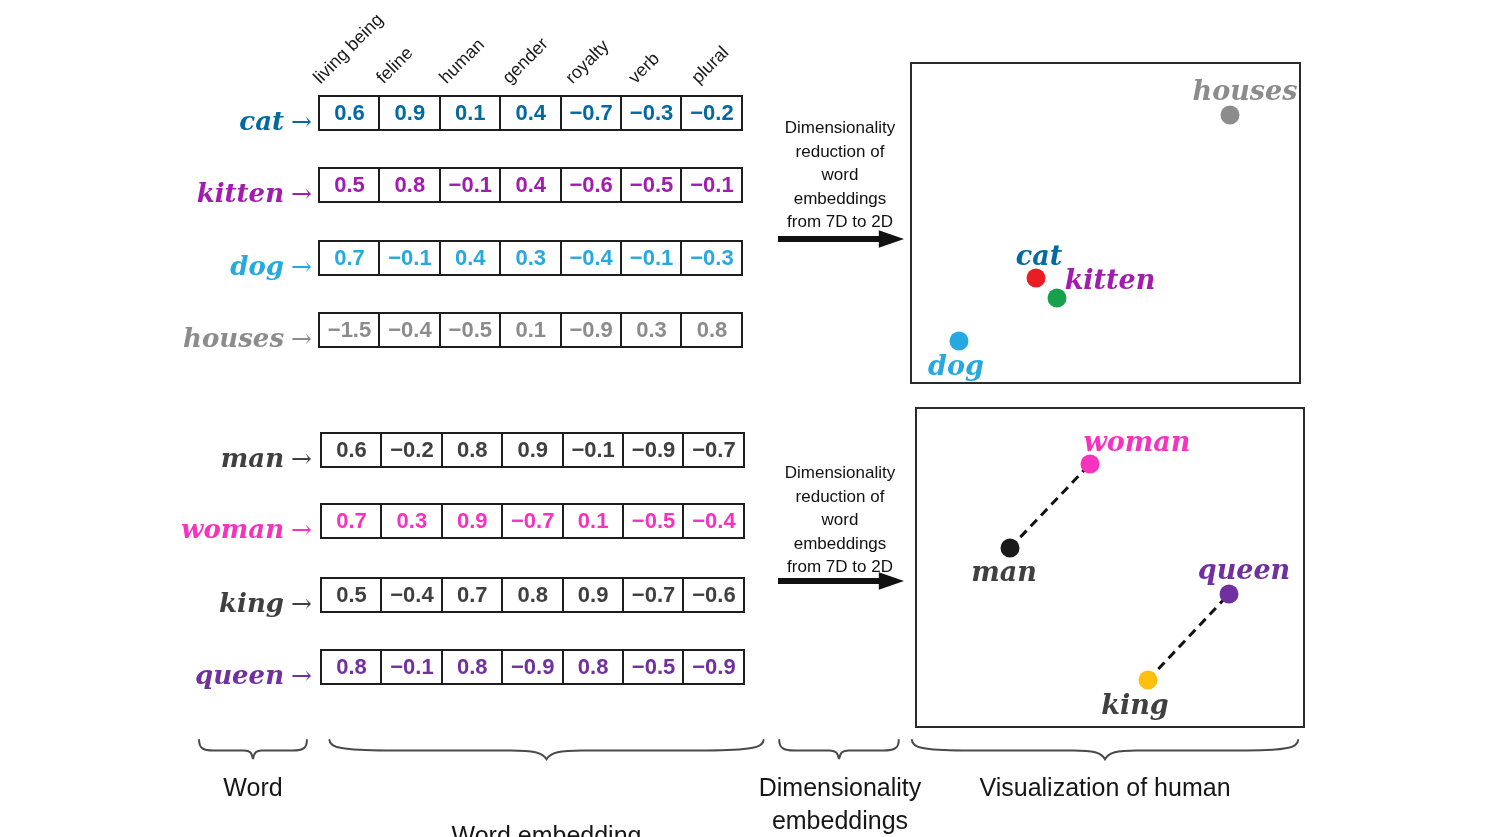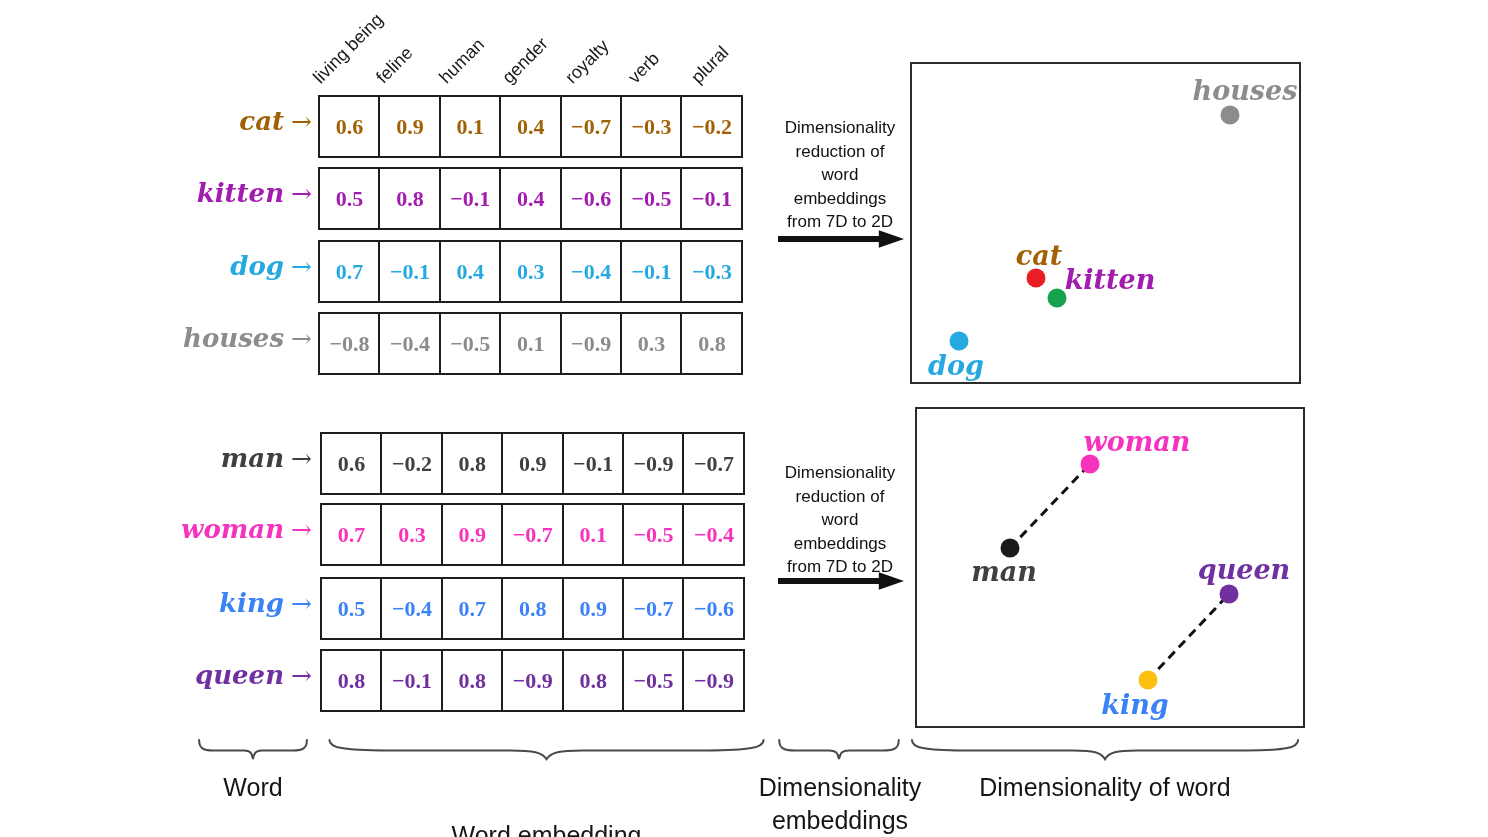--- a/index.html
+++ b/index.html
@@ -1,33 +1,33 @@
 <!DOCTYPE html>
 <html><head>
 <meta charset="utf-8">
 <style>
   html,body{margin:0;padding:0;background:#fff;}
   .canvas{position:relative;width:1488px;height:837px;background:#fff;overflow:hidden;
           font-family:"Liberation Sans",sans-serif;color:#1a1a1a;}
   
-  .c-cat{color:#a16207}.c-kitten{color:#a21caf}.c-dog{color:#26A9E0}.c-houses{color:#8C8C8C}
-  .c-man{color:#404040}.c-woman{color:#F633BE}.c-king{color:#3b82f6}.c-queen{color:#7030A0}
+  .c-cat{color:#0369a1}.c-kitten{color:#a21caf}.c-dog{color:#26A9E0}.c-houses{color:#8C8C8C}
+  .c-man{color:#404040}.c-woman{color:#F633BE}.c-king{color:#404040}.c-queen{color:#7030A0}
   .bg-cat{background:#EA1D25}.bg-kitten{background:#16A24D}.bg-dog{background:#26A9E0}.bg-houses{background:#8C8C8C}
   .bg-man{background:#1A1A1A}.bg-woman{background:#F633BE}.bg-king{background:#FEC00F}.bg-queen{background:#7030A0}
 
   .dim{position:absolute;top:66px;height:22px;line-height:22px;transform-origin:0 100%;
        transform:rotate(-45deg);font-size:18px;white-space:nowrap;color:#1a1a1a;}
   .word-label{position:absolute;left:130px;width:182px;height:52px;display:flex;align-items:center;
        justify-content:flex-end;font-family:"DejaVu Serif",serif;font-style:italic;font-weight:700;
        font-size:26px;white-space:nowrap;}
   .word-label .arr{font-style:normal;font-weight:400;font-size:25px;margin-left:7px;}
   .vrow{position:absolute;display:flex;}
-  .cell{width:63px;height:63px;border:2.6px solid #1e1e1e;box-sizing:border-box;background:#fff;
+  .cell{width:63px;height:36px;border:2.6px solid #1e1e1e;box-sizing:border-box;background:#fff;
        display:flex;align-items:center;justify-content:center;
-       font-family:Liberation Serif, serif;font-weight:700;font-size:22px;}
+       font-family:Liberation Sans, sans-serif;font-weight:700;font-size:22px;}
   .cell + .cell{margin-left:-2.6px;}
   .note{position:absolute;left:772px;width:136px;text-align:center;font-size:17px;line-height:23.5px;color:#111;}
   .redarrow{position:absolute;left:778px;width:126px;height:18px;}
   .plot{position:absolute;border:2.5px solid #2b2b2b;background:#fff;box-sizing:content-box;}
   .dot{position:absolute;width:19px;height:19px;border-radius:50%;transform:translate(-50%,-50%);}
   .plabel{position:absolute;transform:translate(-50%,-50%);font-family:"DejaVu Serif",serif;
        font-style:italic;font-weight:700;font-size:27px;white-space:nowrap;}
   .lines{position:absolute;left:0;top:0;}
   .brace{position:absolute;top:737px;height:27px;}
   .flabel{position:absolute;text-align:center;font-size:25px;line-height:33px;color:#161616;}
@@ -85,21 +85,21 @@
     <div class="cell">−0.4</div>
     <div class="cell">−0.1</div>
     <div class="cell">−0.3</div>
   </div>
 
   <div class="word-label c-houses" style="top:312px">
     <span>houses</span>
     <span class="arr">→</span>
   </div>
   <div class="vrow c-houses" style="left:318px;top:312px">
-    <div class="cell">−0.8</div>
+    <div class="cell">−1.5</div>
     <div class="cell">−0.4</div>
     <div class="cell">−0.5</div>
     <div class="cell">0.1</div>
     <div class="cell">−0.9</div>
     <div class="cell">0.3</div>
     <div class="cell">0.8</div>
   </div>
 
   <div class="word-label c-man" style="top:432px">
     <span>man</span>
@@ -220,16 +220,16 @@
     <path d="M1,3 C1,11 4,14 14,14 L42,14 C47,14 49,16 50,23 C51,16 53,14 58,14 L86,14 C96,14 99,11 99,3" fill="none" stroke="#4a4a4a" stroke-width="2" vector-effect="non-scaling-stroke" stroke-linecap="round"></path>
   </svg>
 
   <div class="flabel" style="left:198px;width:110px;top:771px">Word</div>
   <div class="flabel" style="left:325px;width:443px;top:819px">Word embedding</div>
   <div class="flabel" style="left:755px;width:170px;top:771px">
     <div>Dimensionality</div>
     <div>embeddings</div>
   </div>
   <div class="flabel" style="left:908px;width:394px;top:771px">
-    <div>Dimensionality of word</div>
+    <div>Visualization of human</div>
   </div>
 
 </div>
 
 </body></html>

